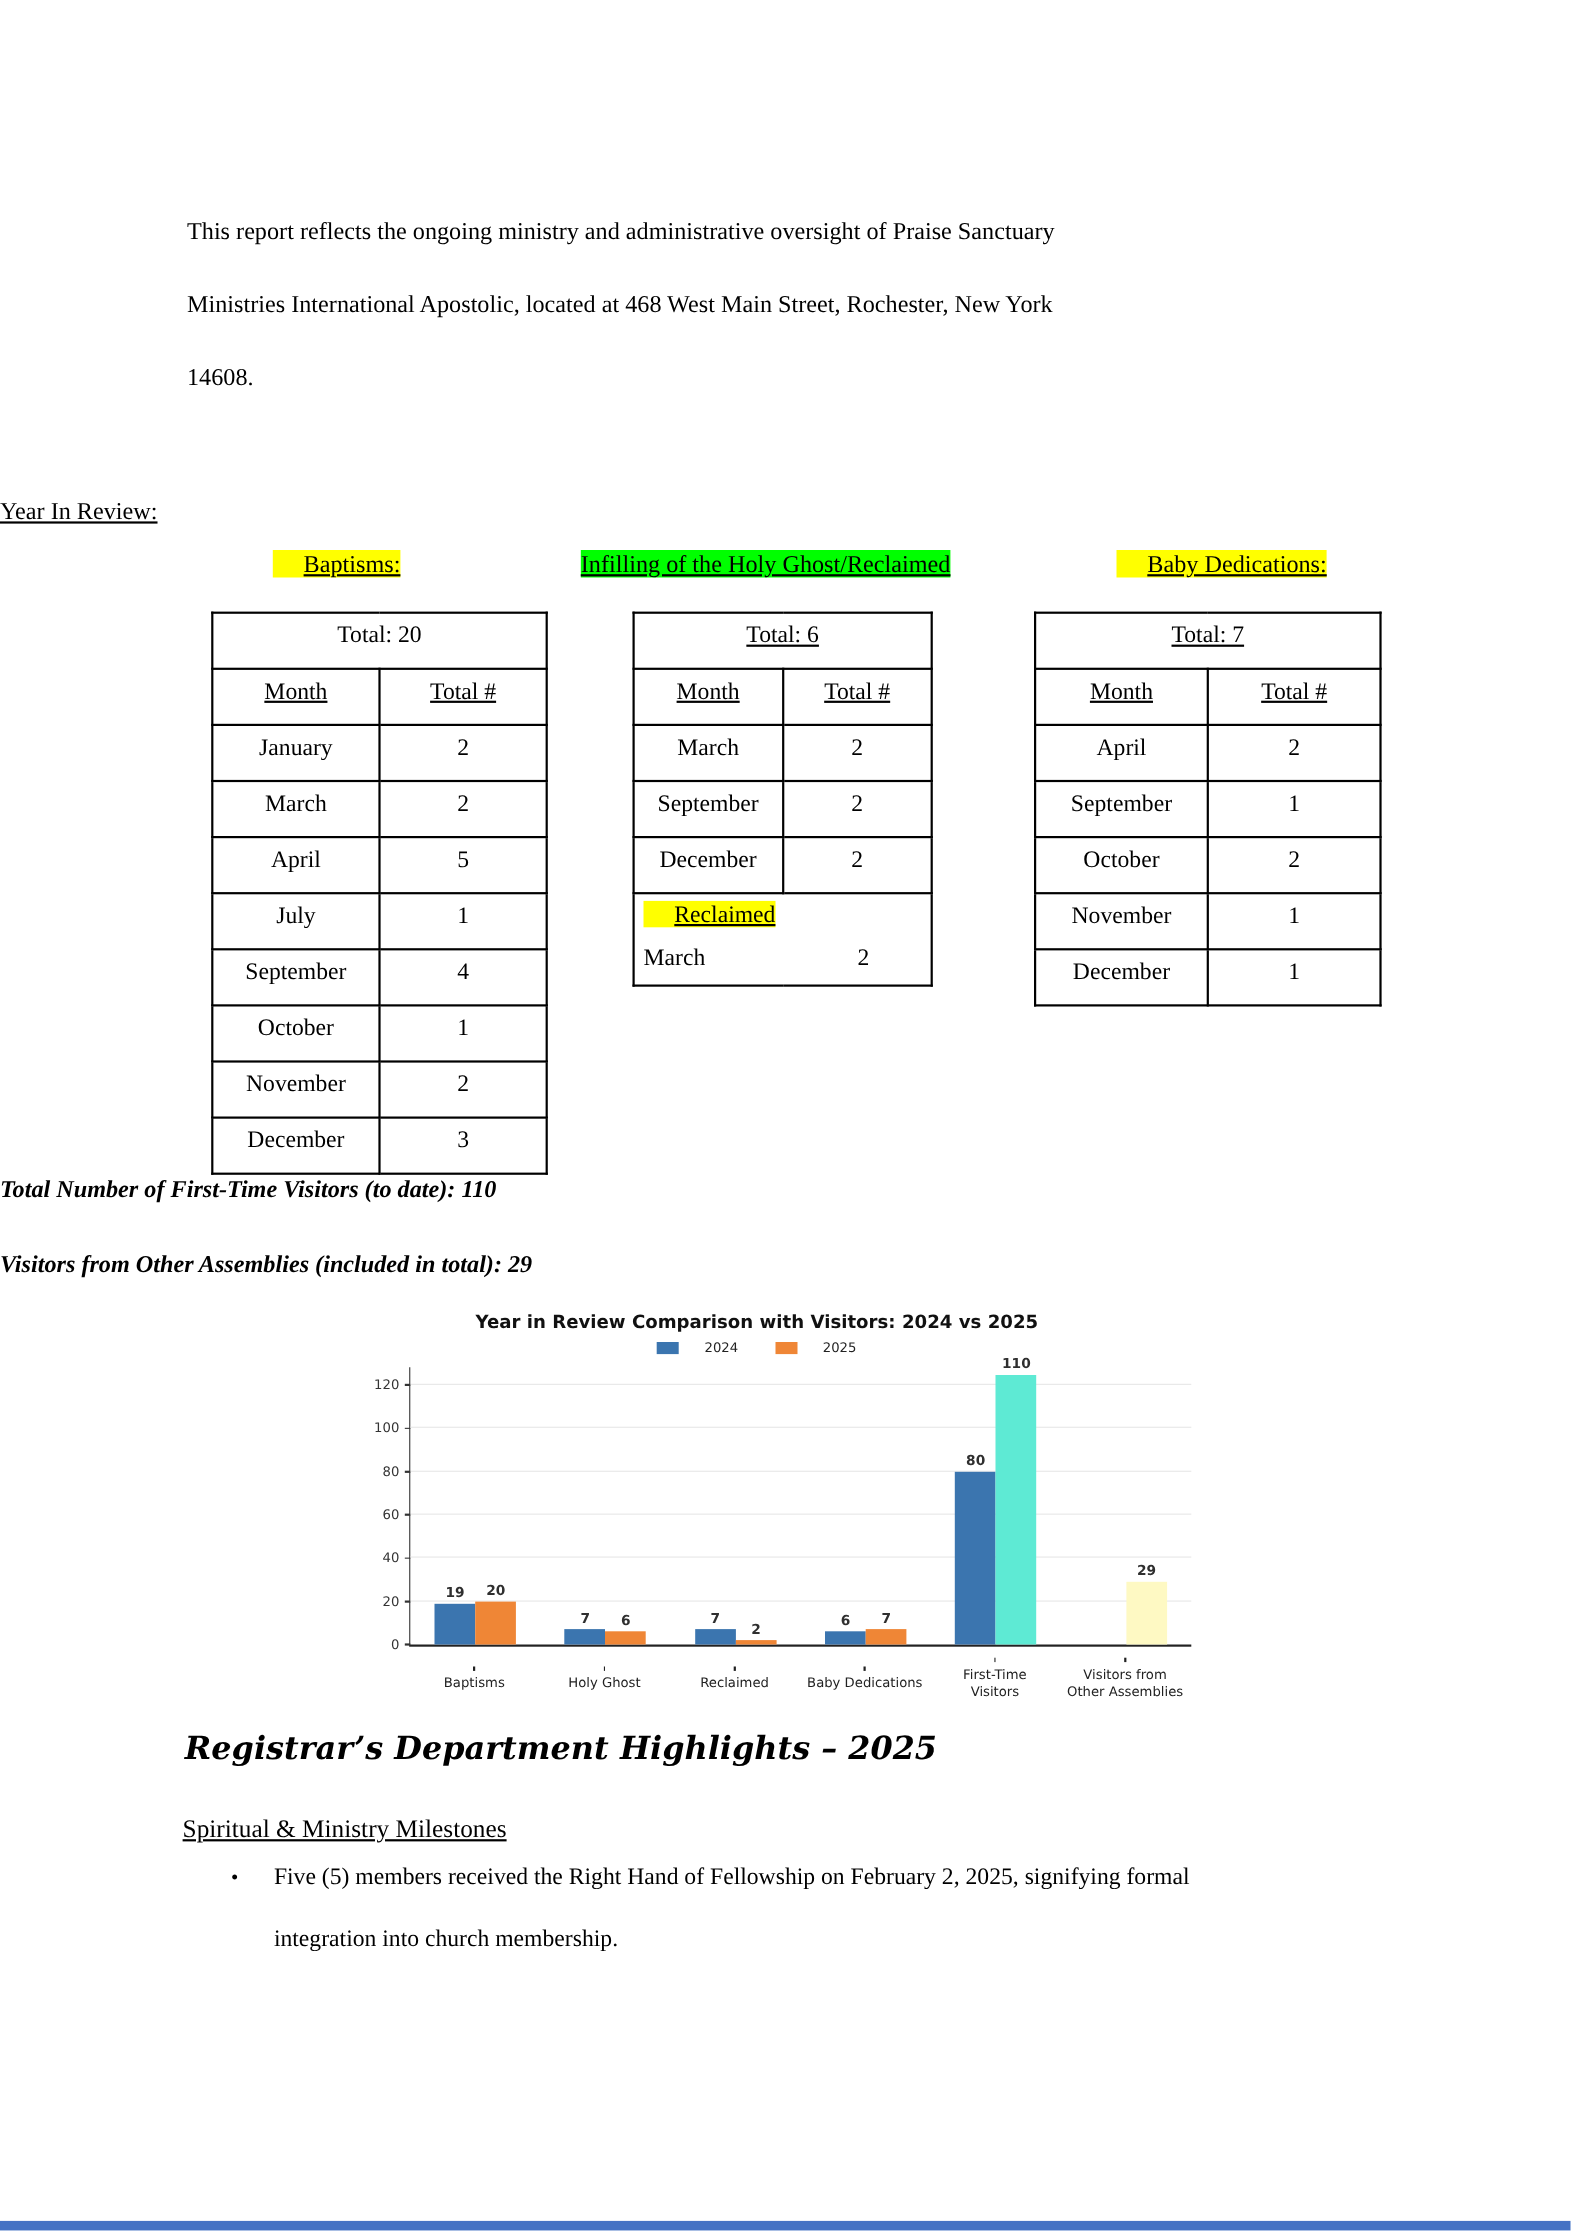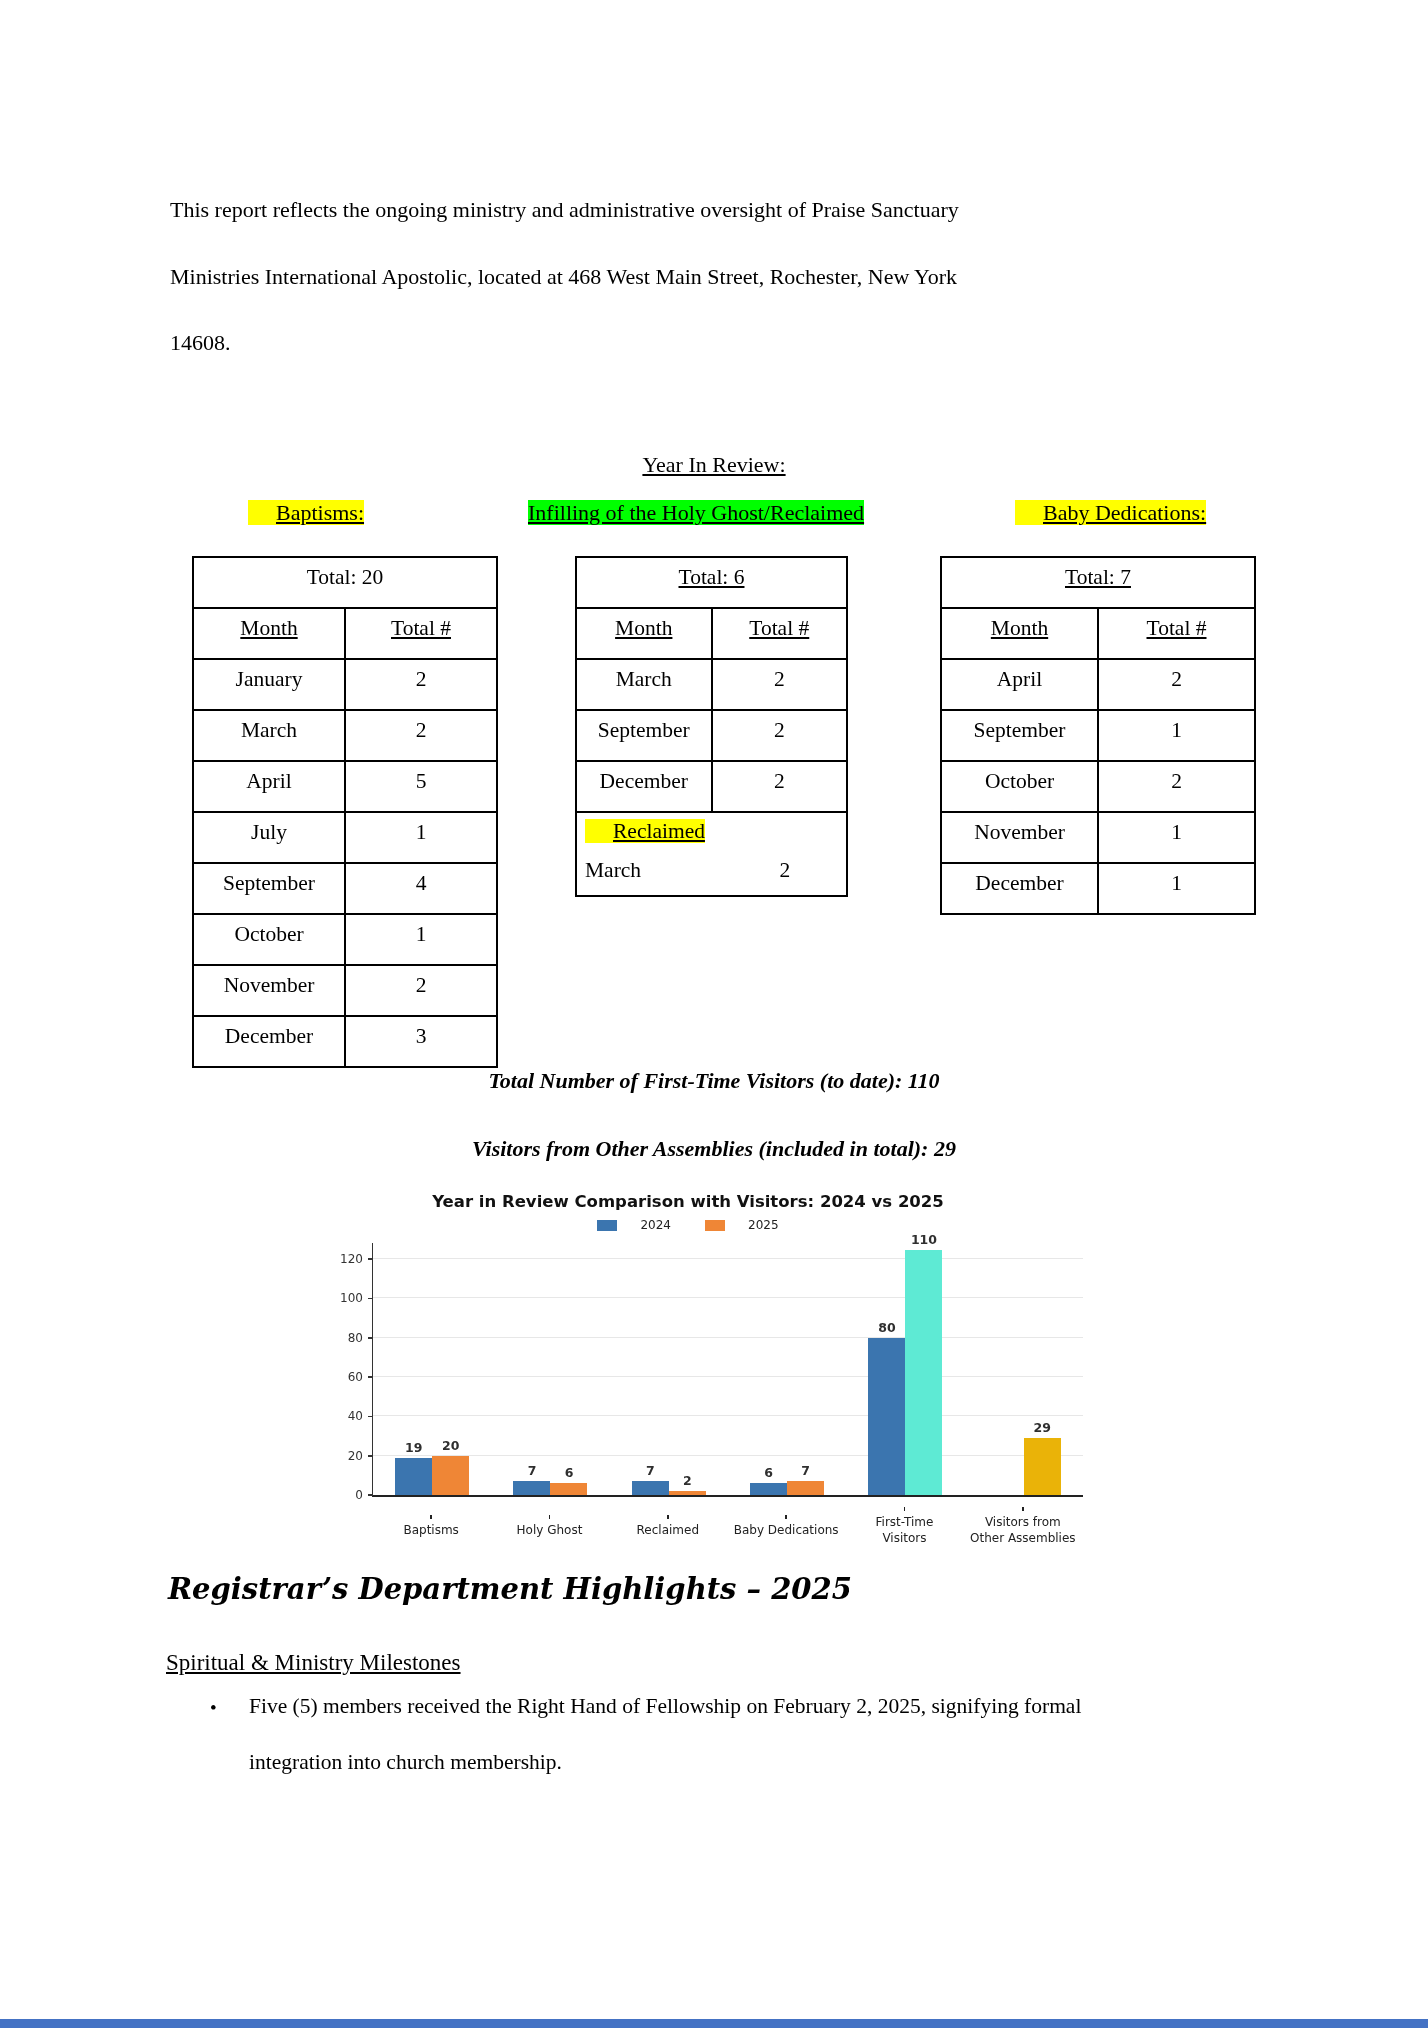--- a/index.html
+++ b/index.html
@@ -3,21 +3,21 @@
 <meta charset="utf-8">
 <style>
   html,body{margin:0;padding:0;background:#ffffff;}
   .page{position:relative;width:1428px;height:2028px;background:#fff;
         font-family:"Liberation Serif",serif;color:#000;overflow:hidden;}
   .abs{position:absolute;}
   .u{text-decoration:underline;}
   .hl-y{background:#ffff00;padding-left:28px;}
   .hl-g{background:#00ff00;}
   .doc-line{font-size:22px;white-space:nowrap;}
-  .centered{left:0;width:100%;text-align:center;}
+  .centered{left:0;width:100%;}
   .bold-italic{font-weight:bold;font-style:italic;}
 
   
   table.dtable{position:absolute;border-collapse:collapse;table-layout:fixed;
                font-size:21.5px;text-align:center;background:#fff;}
   table.dtable td{border:2px solid #000;padding:7px 4px 17px;vertical-align:top;}
   td.total-cell{padding-bottom:13px;}
   .t2-footer-cell{text-align:left;padding:6px 8px 12px 8px !important;}
   .t2-footer-line2{display:flex;margin-top:14px;}
   .t2-footer-line2 .m{width:58%;text-align:left;}
@@ -263,21 +263,21 @@
             <div class="cat-group">
               <div class="bar" style="height: 157.333px; background: rgb(59, 117, 175);">
                 <span class="bar-label">80</span>
               </div>
               <div class="bar" style="height: 245px; background: #5eead4;">
                 <span class="bar-label">110</span>
               </div>
             </div>
             <div class="cat-group">
               <div class="bar" style="height: 0px; background: transparent;"></div>
-              <div class="bar" style="height: 57.0333px; background: #eab308;">
+              <div class="bar" style="height: 57.0333px; background: #fef9c3;">
                 <span class="bar-label">29</span>
               </div>
             </div>
           </div>
         </div>
     </div>
     <div class="chart-xlabels">
         <div class="xlabel-cell">
           <div class="xtick"></div>
           <div class="xlabel-text">Baptisms</div>

